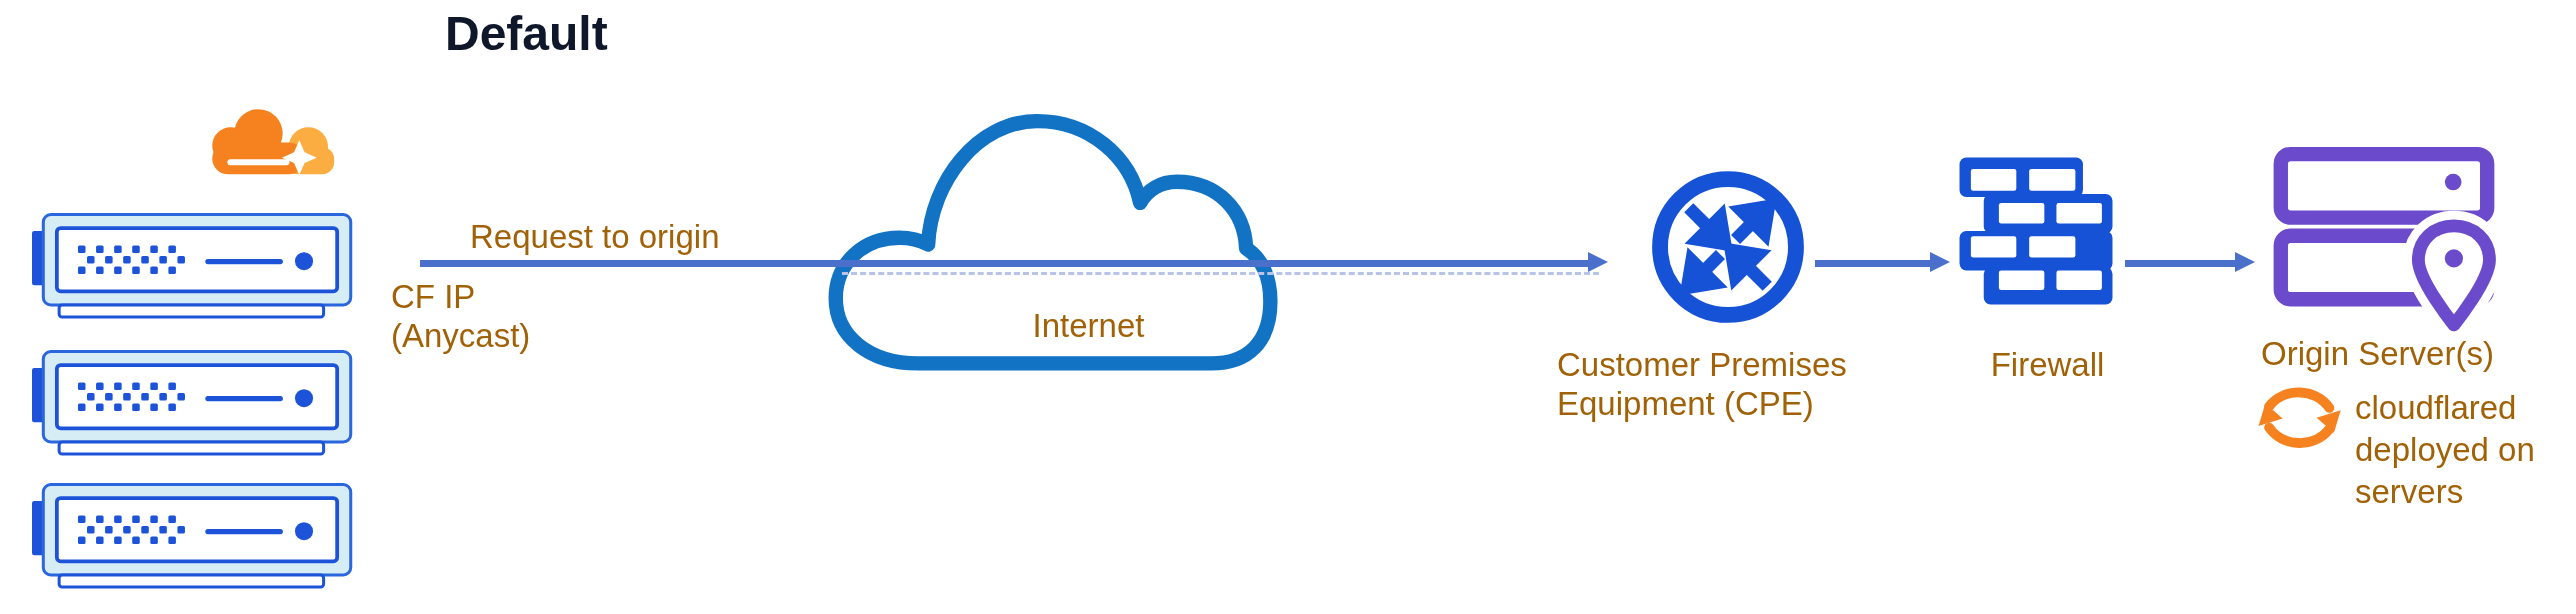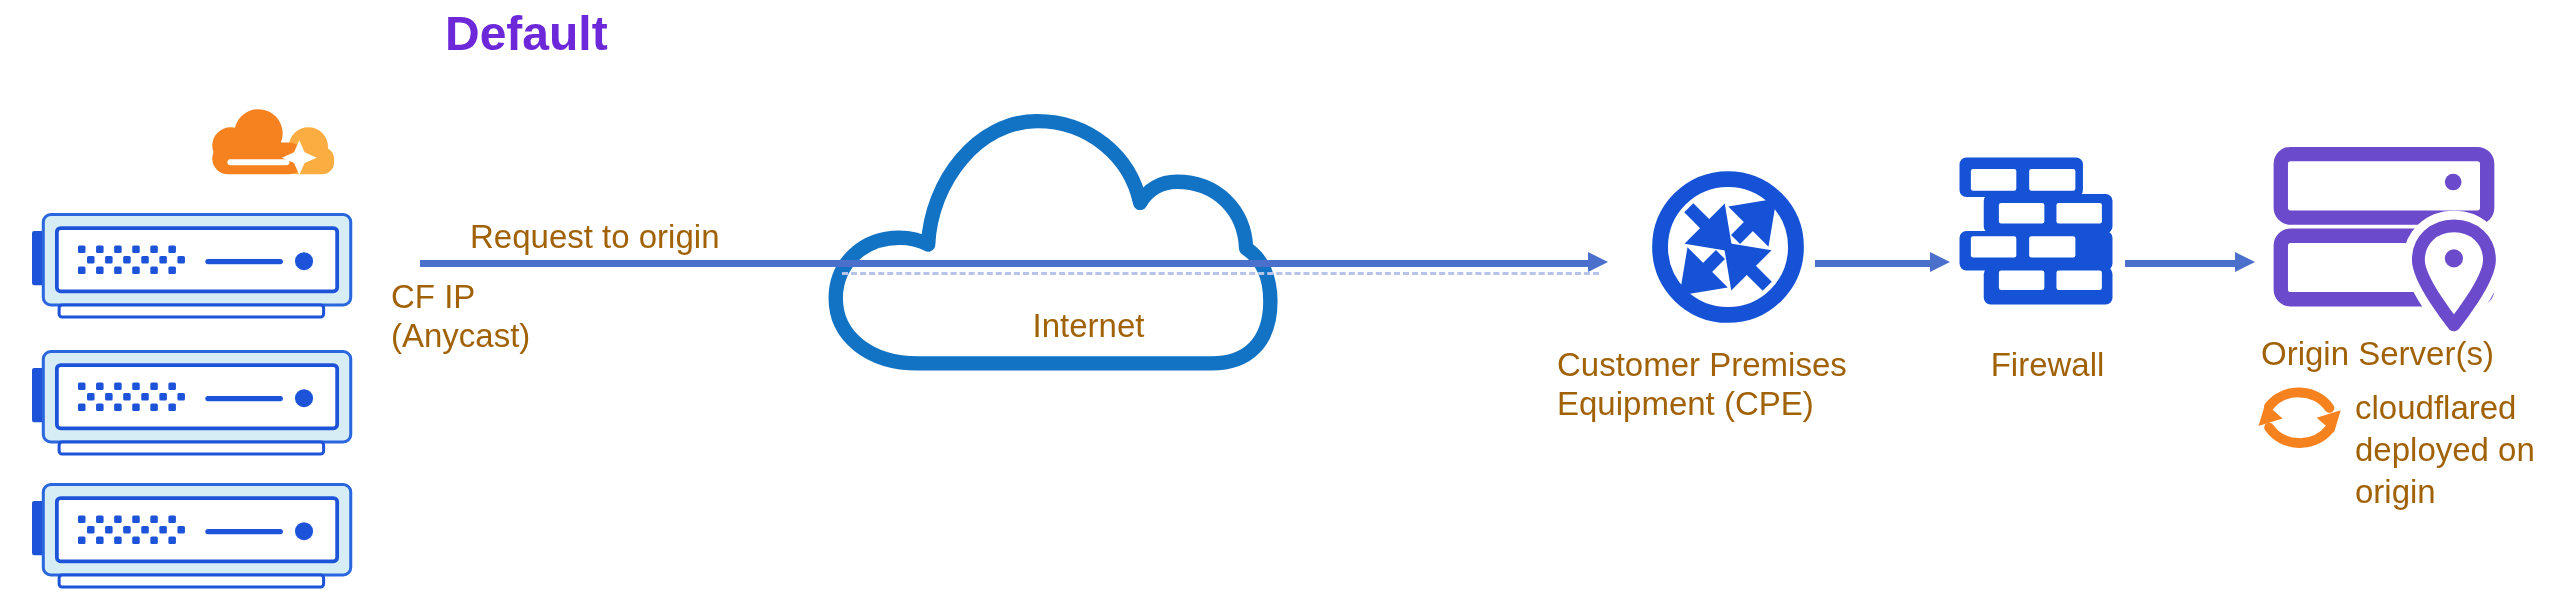--- a/index.html
+++ b/index.html
@@ -2,21 +2,21 @@
 <html style="font-size:12px"><head>
 <meta charset="utf-8">
 <style>
   html,body{margin:0;padding:0;background:#ffffff;}
   #canvas{
     position:relative;width:2576px;height:614px;background:#ffffff;overflow:hidden;
     font-family:"Liberation Sans", sans-serif;
   }
   .abs{position:absolute;}
   .label{color:#a16207;font-size:33px;font-weight:500;line-height:39px;white-space:nowrap;}
-  .title{color:#6d28d9;font-size:48px;font-weight:600;}
+  .title{color:#0f172a;font-size:48px;font-weight:600;}
   .brand{color:#1d1d1d;font-size:36px;font-weight:800;letter-spacing:6px;white-space:nowrap;}
   .brand sup{font-size:12px;letter-spacing:0;vertical-align:21px;}
   .shaft{position:absolute;height:6.8px;background:#4a70cc;z-index:3;}
   .head{position:absolute;width:0;height:0;border-top:10.6px solid transparent;border-bottom:10.6px solid transparent;border-left:20.4px solid #4a70cc;z-index:3;}
   .dashline{position:absolute;height:0;border-top:3.8px dashed #b7c3e9;z-index:2;}
   svg{display:block;}
   .ctr{text-align:center;}
 </style>
 </head>
 <body>
@@ -216,17 +216,17 @@
 
   <svg class="abs" style="left:2254px;top:382px;" width="92" height="73" viewBox="0 0 122 96">
     <path d="M 100 34 C 82 8 40 6 20 32" fill="none" stroke="#f6821f" stroke-width="13" stroke-linecap="round"></path>
     <polygon points="6,58 15,28 38,48" fill="#f6821f"></polygon>
     <path d="M 20 60 C 38 86 80 88 100 62" fill="none" stroke="#f6821f" stroke-width="13" stroke-linecap="round"></path>
     <polygon points="115,37 106,67 83,47" fill="#f6821f"></polygon>
   </svg>
   <div class="abs label" style="left:2355px;top:387px;line-height:42px;">
     <div>cloudflared</div>
     <div>deployed on</div>
-    <div>origin</div>
+    <div>servers</div>
   </div>
 
 </div>
 
 
 </body></html>

